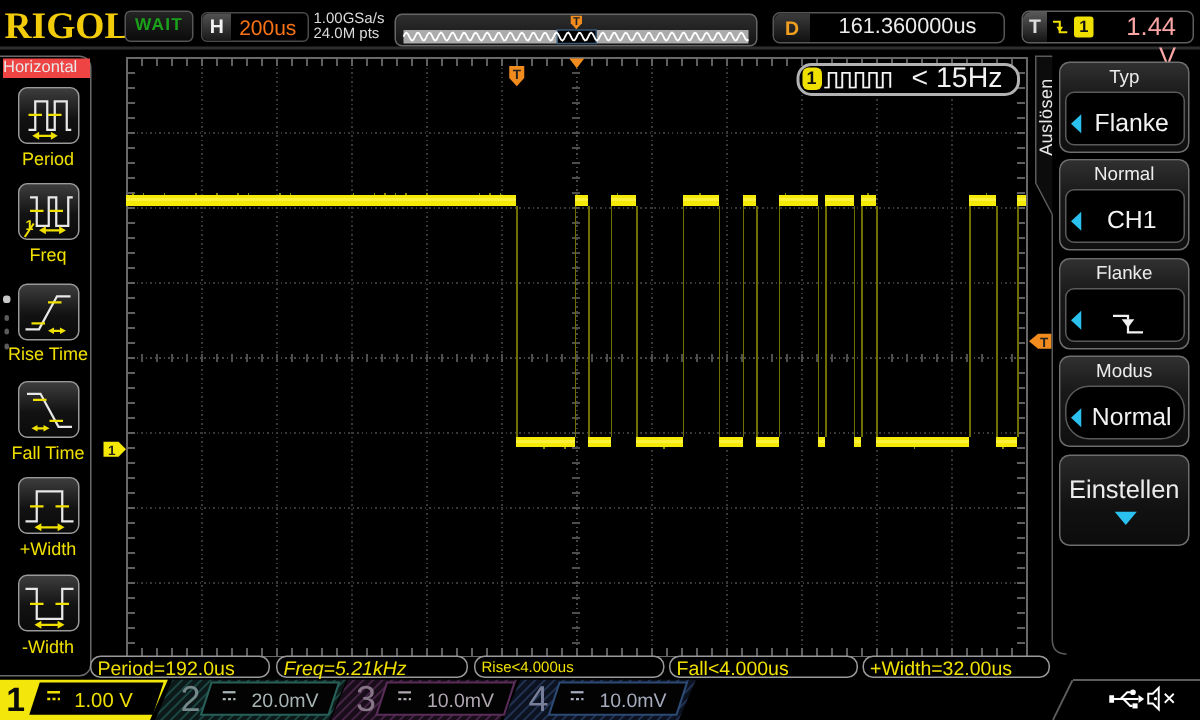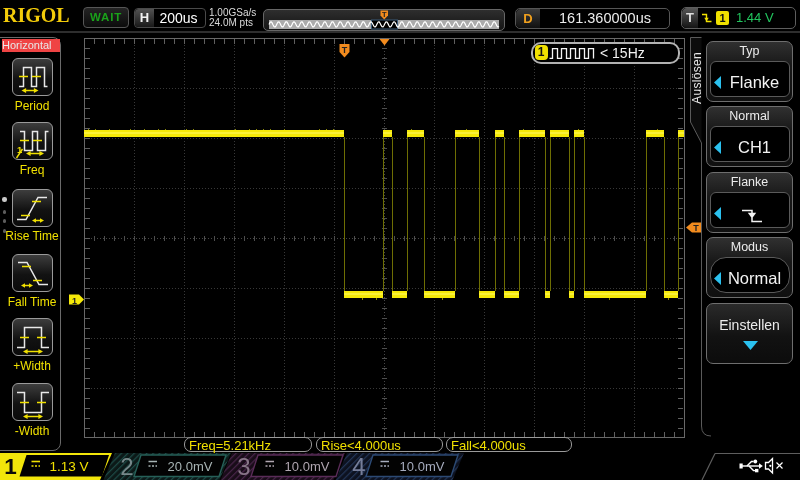--- a/index.html
+++ b/index.html
@@ -76,25 +76,25 @@
 <text x="344.5" y="52.5" font-size="9" font-weight="bold" fill="#222" text-anchor="middle" font-family="Liberation Sans,sans-serif">T</text>
 <path d="M379.5 39 H389.5 L384.5 45.5 Z" fill="#f28b1e"></path>
 <path d="M701 222.5 H692 L686 227.5 L692 232.5 H701 Z" fill="#f28b1e"></path>
 <text x="696" y="231" font-size="9" font-weight="bold" fill="#222" text-anchor="middle" font-family="Liberation Sans,sans-serif">T</text>
 <path d="M69 294.5 H79 L84 299.5 L79 304.5 H69 Z" fill="#f5e908"></path>
 <text x="74.5" y="303.5" font-size="9" font-weight="bold" fill="#222" text-anchor="middle" font-family="Liberation Sans,sans-serif">1</text>
 <path d="M701.5 143 V426 Q701.5 436 711 436" fill="none" stroke="#5a5a5a" stroke-width="1"></path>
 <path d="M701.5 37.5 H690.5 V122 L701.5 143" fill="#0c0c0c" stroke="#5a5a5a" stroke-width="1"></path>
 </svg>
 <div class="abs" style="left:0;top:31px;width:800px;height:2px;background:#2e2e2e;"></div>
-<div class="abs" style="left:3px;top:4px;width:80px;height:22px;font-family:'Liberation Serif',serif;font-weight:bold;font-size:20px;color:#f2cb0a;">RIGOL</div>
+<div class="abs" style="left:3px;top:4px;width:80px;height:22px;font-family:'Liberation Serif',serif;font-weight:bold;font-size:25px;color:#f2cb0a;">RIGOL</div>
 <div class="abs" style="left:83px;top:7px;width:44px;height:19px;background:linear-gradient(#242424,#0b0b0b);border:1px solid #565656;border-radius:4px;color:#1aa21a;font-weight:bold;font-size:11.5px;text-align:center;line-height:19px;letter-spacing:0.8px;">WAIT</div>
 <div class="abs" style="left:134px;top:8px;width:70px;height:18px;background:#000;border:1px solid #4a4a4a;border-radius:4px;">
       <div class="abs" style="left:0;top:0;width:19px;height:18px;background:linear-gradient(#525252,#191919);border-radius:4px 0 0 4px;color:#f2f2f2;font-weight:bold;font-size:13px;text-align:center;line-height:18px;">H</div>
-      <div class="abs" style="left:19px;top:0;width:49px;height:18px;color:#ffffff;font-size:14px;text-align:center;line-height:18px;">200us</div>
+      <div class="abs" style="left:19px;top:0;width:49px;height:18px;color:#f97316;font-size:14px;text-align:center;line-height:18px;">200us</div>
     </div>
 <div class="abs" style="left:209px;top:8px;width:54px;height:20px;color:#dcdcdc;font-size:10px;line-height:10px;">1.00GSa/s<br>24.0M pts</div>
 <div class="abs" style="left:263px;top:9px;width:240px;height:20px;background:linear-gradient(#2e2e2e,#141414);border:1px solid #666;border-radius:5px;">
       <svg class="abs" style="left:0;top:0" width="240" height="20" viewBox="0 0 240 20">
         <rect x="5" y="10" width="230" height="9" fill="#ababab"></rect>
         <rect x="107.5" y="10" width="26" height="9" fill="#000" stroke="#3a5a78" stroke-width="1"></rect>
         <path d="M5,14.40 L6,12.43 L7,11.71 L8,12.67 L9,14.73 L10,16.58 L11,17.05 L12,15.86 L13,13.75 L14,12.04 L15,11.83 L16,13.23 L17,15.37 L18,16.90 L19,16.86 L20,15.27 L21,13.13 L22,11.79 L23,12.10 L24,13.85 L25,15.95 L26,17.07 L27,16.51 L28,14.62 L29,12.59 L30,11.70 L31,12.51 L32,14.51 L33,16.44 L34,17.09 L35,16.04 L36,13.96 L37,12.16 L38,11.77 L39,13.03 L40,15.16 L41,16.81 L42,16.94 L43,15.47 L44,13.33 L45,11.86 L46,11.99 L47,13.64 L48,15.77 L49,17.03 L50,16.64 L51,14.84 L52,12.76 L53,11.71 L54,12.36 L55,14.29 L56,16.29 L57,17.10 L58,16.21 L59,14.18 L60,12.29 L61,11.73 L62,12.85 L63,14.95 L64,16.70 L65,17.01 L66,15.67 L67,13.53 L68,11.94 L69,11.90 L70,13.43 L71,15.57 L72,16.97 L73,16.76 L74,15.05 L75,12.94 L76,11.75 L77,12.22 L78,14.07 L79,16.13 L80,17.09 L81,16.37 L82,14.40 L83,12.43 L84,11.71 L85,12.67 L86,14.73 L87,16.58 L88,17.05 L89,15.86 L90,13.75 L91,12.04 L92,11.83 L93,13.23 L94,15.37 L95,16.90 L96,16.86 L97,15.27 L98,13.13 L99,11.79 L100,12.10 L101,13.85 L102,15.95 L103,17.07 L104,16.51 L105,14.62 L106,12.59 L107,11.70 L108,12.51 L109,14.51 L110,16.44 L111,17.09 L112,16.04 L113,13.96 L114,12.16 L115,11.77 L116,13.03 L117,15.16 L118,16.81 L119,16.94 L120,15.47 L121,13.33 L122,11.86 L123,11.99 L124,13.64 L125,15.77 L126,17.03 L127,16.64 L128,14.84 L129,12.76 L130,11.71 L131,12.36 L132,14.29 L133,16.29 L134,17.10 L135,16.21 L136,14.18 L137,12.29 L138,11.73 L139,12.85 L140,14.95 L141,16.70 L142,17.01 L143,15.67 L144,13.53 L145,11.94 L146,11.90 L147,13.43 L148,15.57 L149,16.97 L150,16.76 L151,15.05 L152,12.94 L153,11.75 L154,12.22 L155,14.07 L156,16.13 L157,17.09 L158,16.37 L159,14.40 L160,12.43 L161,11.71 L162,12.67 L163,14.73 L164,16.58 L165,17.05 L166,15.86 L167,13.75 L168,12.04 L169,11.83 L170,13.23 L171,15.37 L172,16.90 L173,16.86 L174,15.27 L175,13.13 L176,11.79 L177,12.10 L178,13.85 L179,15.95 L180,17.07 L181,16.51 L182,14.62 L183,12.59 L184,11.70 L185,12.51 L186,14.51 L187,16.44 L188,17.09 L189,16.04 L190,13.96 L191,12.16 L192,11.77 L193,13.03 L194,15.16 L195,16.81 L196,16.94 L197,15.47 L198,13.33 L199,11.86 L200,11.99 L201,13.64 L202,15.77 L203,17.03 L204,16.64 L205,14.84 L206,12.76 L207,11.71 L208,12.36 L209,14.29 L210,16.29 L211,17.10 L212,16.21 L213,14.18 L214,12.29 L215,11.73 L216,12.85 L217,14.95 L218,16.70 L219,17.01 L220,15.67 L221,13.53 L222,11.94 L223,11.90 L224,13.43 L225,15.57 L226,16.97 L227,16.76 L228,15.05 L229,12.94 L230,11.75 L231,12.22 L232,14.07 L233,16.13 L234,17.09 L235,16.37" fill="none" stroke="#ffffff" stroke-width="1.2"></path>
         <path d="M116.5 0.5 H124 V5.5 L120.2 9.5 L116.5 5.5 Z" fill="#f28b1e"></path>
         <text x="120.3" y="6.8" font-size="7.5" font-weight="bold" fill="#222" text-anchor="middle" font-family="Liberation Sans,sans-serif">T</text>
       </svg>
@@ -103,21 +103,21 @@
       <div class="abs" style="left:0;top:0;width:24px;height:19px;background:linear-gradient(#3c3c3c,#101010);border-radius:5px 0 0 5px;color:#f0a01e;font-weight:bold;font-size:13px;text-align:center;line-height:19px;">D</div>
       <div class="abs" style="left:30px;top:0;width:118px;height:19px;color:#ececec;font-size:14.5px;text-align:center;line-height:19px;">161.360000us</div>
     </div>
 <div class="abs" style="left:681px;top:7px;width:113px;height:20px;background:#000;border:1px solid #5e5e5e;border-radius:5px;">
       <div class="abs" style="left:0;top:0;width:16px;height:20px;background:linear-gradient(#585858,#141414);border-radius:5px 0 0 5px;color:#ddd;font-weight:bold;font-size:13px;text-align:center;line-height:20px;">T</div>
       <svg class="abs" style="left:19px;top:3px" width="12" height="14" viewBox="0 0 12 14">
         <path d="M1 3.5 H5.5 V10.5 H10.5 M5.5 6 V10" fill="none" stroke="#f0e000" stroke-width="1.4"></path>
         <path d="M5.5 10.5 L3.3 6.8 H7.7 Z" fill="#f0e000"></path>
       </svg>
       <div class="abs" style="left:34px;top:3px;width:13px;height:14px;background:#f0e000;border-radius:2px;color:#111;font-weight:bold;font-size:11px;text-align:center;line-height:14px;">1</div>
-      <div class="abs" style="left:54px;top:0;width:48px;height:20px;color:#22c55e;font-size:13px;line-height:20px;text-align:left;">1.44 V</div>
+      <div class="abs" style="left:54px;top:0;width:48px;height:20px;color:#fca5a5;font-size:17px;line-height:20px;text-align:right;">1.44 V</div>
     </div>
 <div class="abs" style="left:-11px;top:37px;width:70px;height:412px;border:1px solid #6a6a6a;border-radius:8px;"></div>
 <div class="abs" style="left:2px;top:39px;width:58px;height:13px;background:#ef4444;color:#e8e8e8;font-size:11px;line-height:13px;">Horizontal</div>
 <div class="abs" style="left:12px;top:58px;width:39px;height:36px;border:1px solid #9a9a9a;border-radius:6px;background:linear-gradient(#3d3d3d,#121212 55%,#0a0a0a);"><svg width="39" height="36" viewBox="0 0 39 36">
         <path d="M6 27.5 H10.5 V8.5 H18.5 V27.5 H23.5 V8.5 H31.5 V27.5 H34.5" fill="none" stroke="#e8e8e8" stroke-width="1.5"></path>
         <path d="M6 17.5 H15 M19 17.5 H28" stroke="#f0e000" stroke-width="1.5"></path>
         <path d="M12.1 31.5 H21.9" stroke="#f0e000" stroke-width="1.5"></path>
         <path d="M8.5 31.5 L13.1 28.9 V34.1 Z" fill="#f0e000"></path>
         <path d="M25.5 31.5 L20.9 28.9 V34.1 Z" fill="#f0e000"></path>
       </svg></div>
@@ -204,35 +204,37 @@
 <div class="abs" style="left:706px;top:237px;width:85px;height:59px;border:1px solid #6e6e6e;border-radius:7px;background:linear-gradient(#303030,#181818 40%,#101010);">
       <div class="abs" style="left:0;top:2px;width:85px;text-align:center;color:#ececec;font-size:12.5px;">Modus</div>
       <div class="abs" style="left:2.5px;top:19px;width:78px;height:34px;background:#000;border:1px solid #5a5a5a;border-radius:16px;">
         <svg class="abs" style="left:3.5px;top:14px" width="7" height="13" viewBox="0 0 7 13">
           <path d="M7 0 V13 L0 6.5 Z" fill="#2bc1ef"></path>
         </svg>
         <div class="abs" style="left:10px;top:3px;width:68px;height:34px;color:#f2f2f2;font-size:16.5px;text-align:center;line-height:34px;">Normal</div>
       </div>
     </div>
 <div class="abs" style="left:706px;top:303px;width:85px;height:59px;border:1px solid #6e6e6e;border-radius:7px;background:linear-gradient(#2a2a2a,#121212 55%,#0c0c0c);">
-      <div class="abs" style="left:0;top:13px;width:85px;text-align:center;color:#ececec;font-size:14px;">Einstellen</div>
+      <div class="abs" style="left:0;top:13px;width:85px;text-align:center;color:#ececec;font-size:17px;">Einstellen</div>
       <svg class="abs" style="left:36px;top:37px" width="15" height="9" viewBox="0 0 15 9">
         <path d="M0 0 H15 L7.5 9 Z" fill="#2bc1ef"></path>
       </svg>
     </div>
 <div class="abs" style="left:531px;top:42px;width:145px;height:18px;background:#000;border:2px solid #b2b2b2;border-radius:10px;">
       <div class="abs" style="left:1.5px;top:1px;width:13px;height:15px;background:#f0e000;border-radius:4px;color:#111;font-weight:bold;font-size:12px;text-align:center;line-height:15px;">1</div>
       <svg class="abs" style="left:16px;top:3.5px" width="46" height="11" viewBox="0 0 46 11">
         <path d="M0.5 10.5 H3.5 V0.5 H8.5 V10.5 H12.5 V0.5 H17.5 V10.5 H21.5 V0.5 H26.5 V10.5 H30.5 V0.5 H35.5 V10.5 H39.5 V0.5 H44.5 V10.5" fill="none" stroke="#f4f4f4" stroke-width="1.3"></path>
       </svg>
-      <div class="abs" style="left:67px;top:0;width:76px;height:33px;color:#f2f2f2;font-size:14px;line-height:18px;">&lt; 15Hz</div>
-    </div>
-<div class="abs" style="left:184px;top:437px;width:128px;height:15px;background:#000;border:1px solid #9a9a9a;border-radius:7px;color:#f0e000;font-size:13px;line-height:15px;padding-left:4px;box-sizing:border-box;">Freq=5.21kHz</div>
-<div class="abs" style="left:316px;top:437px;width:127px;height:15px;background:#000;border:1px solid #9a9a9a;border-radius:7px;color:#f0e000;font-size:13px;line-height:15px;padding-left:4px;box-sizing:border-box;">Rise&lt;4.000us</div>
+      <div class="abs" style="left:67px;top:0;width:76px;height:33px;color:#f2f2f2;font-size:19px;line-height:18px;text-align:center;">&lt; 15Hz</div>
+    </div>
+<div class="abs" style="left:60px;top:437px;width:120px;height:15px;background:#000;border:1px solid #9a9a9a;border-radius:7px;color:#f0e000;font-size:13px;line-height:15px;padding-left:4px;box-sizing:border-box;">Period=192.0us</div>
+<div class="abs" style="left:184px;top:437px;width:128px;height:15px;background:#000;border:1px solid #9a9a9a;border-radius:7px;color:#f0e000;font-size:13px;line-height:15px;padding-left:4px;box-sizing:border-box;font-style:italic;">Freq=5.21kHz</div>
+<div class="abs" style="left:316px;top:437px;width:127px;height:15px;background:#000;border:1px solid #9a9a9a;border-radius:7px;color:#f0e000;font-size:10px;line-height:15px;padding-left:4px;box-sizing:border-box;">Rise&lt;4.000us</div>
 <div class="abs" style="left:446px;top:437px;width:126px;height:15px;background:#000;border:1px solid #9a9a9a;border-radius:7px;color:#f0e000;font-size:13px;line-height:15px;padding-left:4px;box-sizing:border-box;">Fall&lt;4.000us</div>
+<div class="abs" style="left:575px;top:437px;width:125px;height:15px;background:#000;border:1px solid #9a9a9a;border-radius:7px;color:#f0e000;font-size:13px;line-height:15px;padding-left:4px;box-sizing:border-box;">+Width=32.00us</div>
 <div class="abs" style="left:0;top:453px;width:800px;height:27px;background:#000;"></div>
 <svg class="abs" style="left:0;top:453px" width="800" height="27" viewBox="0 0 800 27">
       <defs>
         <pattern id="h2" width="4.5" height="4.5" patternUnits="userSpaceOnUse" patternTransform="rotate(45)">
           <rect width="4.5" height="4.5" fill="#0c1918"></rect>
           <rect width="1.2" height="4.5" fill="#1d4a46"></rect>
         </pattern>
         <pattern id="h3" width="4.5" height="4.5" patternUnits="userSpaceOnUse" patternTransform="rotate(45)">
           <rect width="4.5" height="4.5" fill="#190d19"></rect>
           <rect width="1.2" height="4.5" fill="#482549"></rect>
@@ -249,21 +251,21 @@
       <polygon points="232,0 345,0 333.5,27 220.5,27" fill="url(#h3)"></polygon>
       <polygon points="258,2 343,2 336,23.5 251,23.5" fill="#030303" stroke="#5a2c58" stroke-width="1.4"></polygon>
       <polygon points="347,0 464,0 452.5,27 335.5,27" fill="url(#h4)"></polygon>
       <polygon points="373,2 458,2 451,23.5 366,23.5" fill="#030303" stroke="#2c4a74" stroke-width="1.4"></polygon>
     </svg>
 <div class="abs" style="left:2px;top:455px;width:17px;height:24px;color:#0a0a0a;font-size:22.5px;font-weight:bold;text-align:center;line-height:24px;">1</div>
 <svg class="abs" style="left:31px;top:460px" width="10" height="8" viewBox="0 0 10 8">
       <path d="M0.5 1.5 H9" stroke="#f0e000" stroke-width="1.6"></path>
       <path d="M0.5 6 H2.5 M4 6 H6 M7.5 6 H9" stroke="#f0e000" stroke-width="1.6"></path>
     </svg>
-<div class="abs" style="left:44px;top:456px;width:50px;height:21px;color:#f0e000;font-size:13.5px;line-height:21px;text-align:center;">1.13 V</div>
+<div class="abs" style="left:44px;top:456px;width:50px;height:21px;color:#f0e000;font-size:13.5px;line-height:21px;text-align:center;">1.00 V</div>
 <div class="abs" style="left:118px;top:454px;width:18px;height:26px;color:#76888a;font-size:24px;text-align:center;line-height:25px;">2</div>
 <svg class="abs" style="left:148px;top:460px" width="10" height="8" viewBox="0 0 10 8">
       <path d="M0.5 1.5 H9" stroke="#a8b4b4" stroke-width="1.5"></path>
       <path d="M0.5 6 H2.5 M4 6 H6 M7.5 6 H9" stroke="#a8b4b4" stroke-width="1.5"></path>
     </svg>
 <div class="abs" style="left:164px;top:456px;width:52px;height:21px;color:#a8b4b4;font-size:13px;line-height:21px;text-align:center;">20.0mV</div>
 <div class="abs" style="left:235px;top:454px;width:18px;height:26px;color:#887688;font-size:24px;text-align:center;line-height:25px;">3</div>
 <svg class="abs" style="left:265px;top:460px" width="10" height="8" viewBox="0 0 10 8">
       <path d="M0.5 1.5 H9" stroke="#b0a6b0" stroke-width="1.5"></path>
       <path d="M0.5 6 H2.5 M4 6 H6 M7.5 6 H9" stroke="#b0a6b0" stroke-width="1.5"></path>

